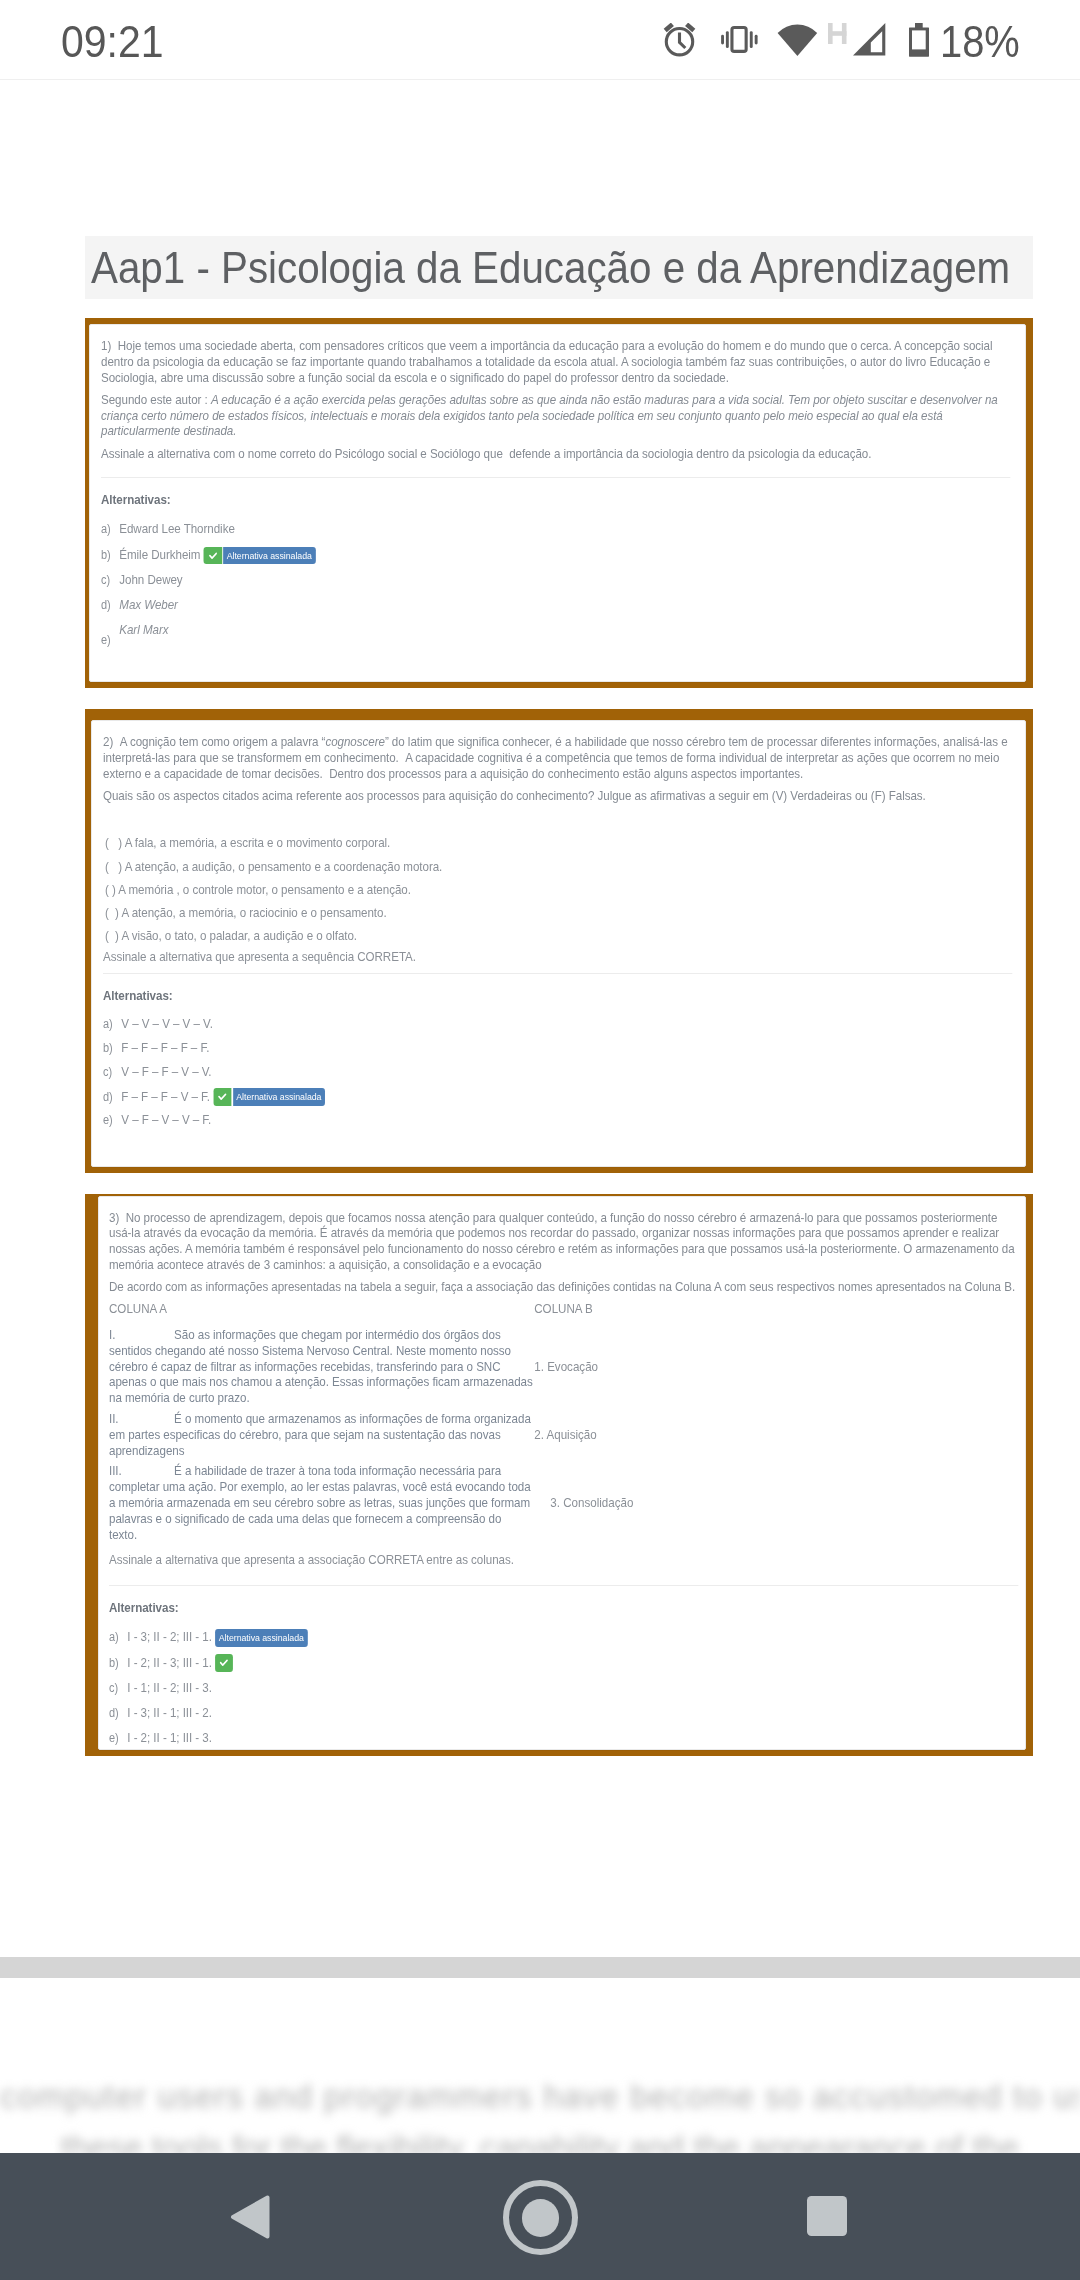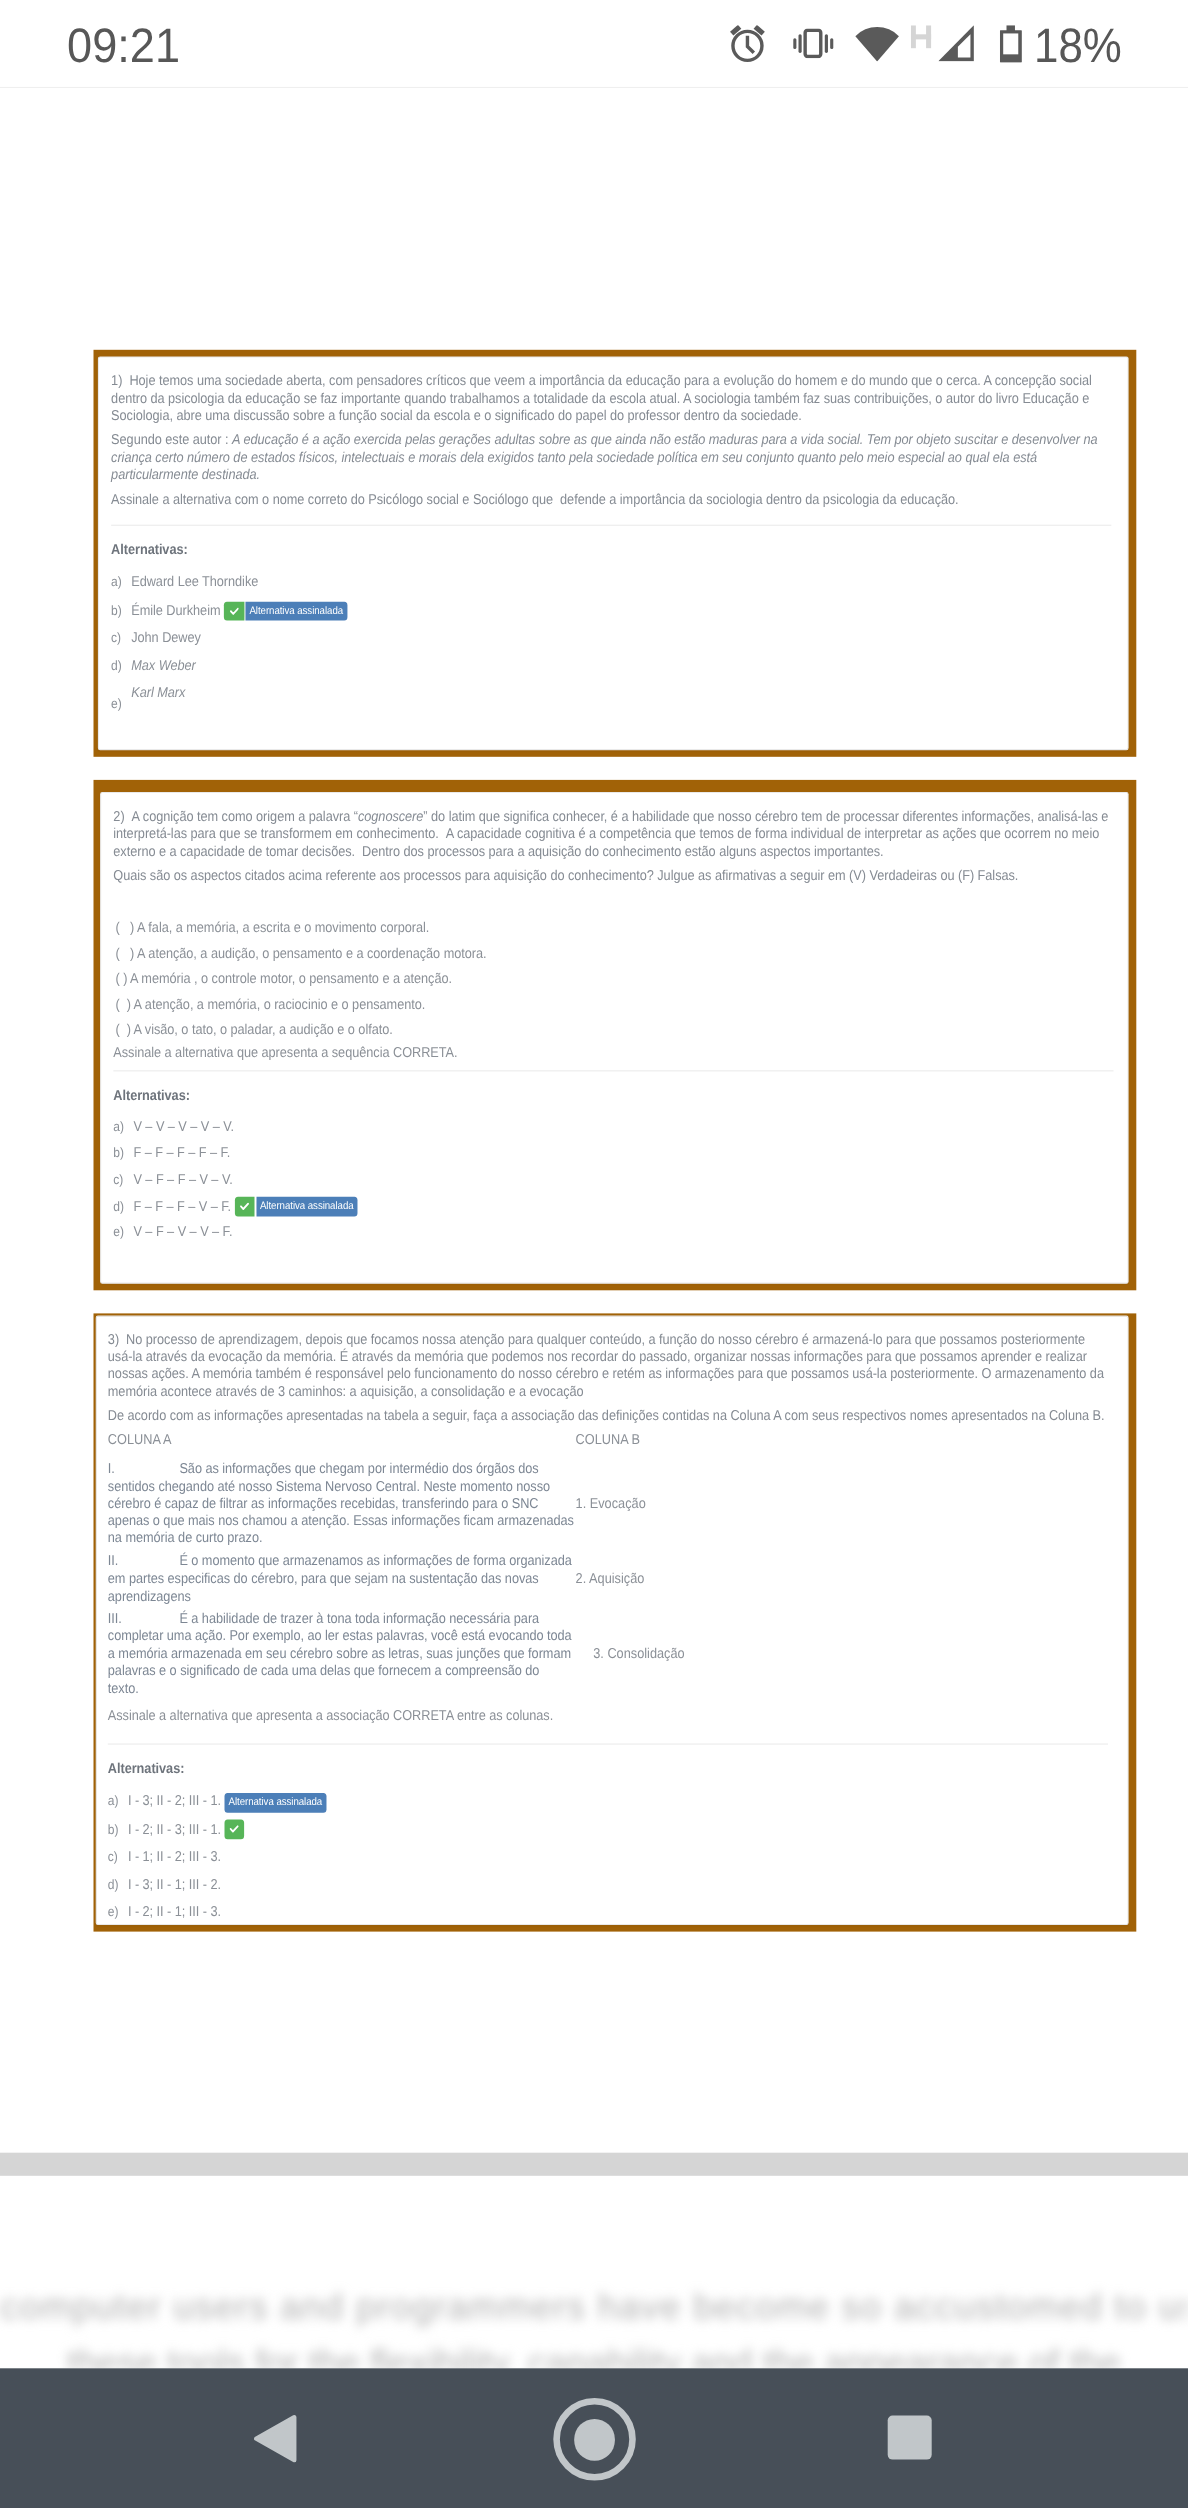--- a/index.html
+++ b/index.html
@@ -137,20 +137,23 @@
     <svg class="sicon" style="left:909.1px;top:22.9px;width:20px;height:34px" viewBox="0 0 20 34">
       <path d="M6.0 0 H13.7 V4.4 H19.5 A0.8 0.8 0 0 1 20 5.2 V33.3 A0.8 0.8 0 0 1 19.5 33.8 H0.5 A0.8 0.8 0 0 1 0 33.3 V5.2 A0.8 0.8 0 0 1 0.5 4.4 H6.0 Z" fill="#5a5a5a"></path>
       <rect x="3.0" y="7.4" width="13.7" height="19" fill="#ffffff"></rect>
     </svg>
 
     <span class="batt-pct">18%</span>
     <div class="status-sep"></div>
   </div>
 
   <div class="doc">
+    <div class="title-box">
+      <div class="title-text">Aap1 - Psicologia da Educação e da Aprendizagem</div>
+    </div>
     <div id="questions">
         <div class="qwrap" style="top: 237.9px; height: 370.4px;">
           <div class="qcard q1" style="top:6.2px;left:4.4px;">
             <div class="qbody">
               <p class="p"><span class="q-num">1)</span>&nbsp;&nbsp;Hoje temos uma sociedade aberta, com pensadores críticos que veem a importância da educação para a evolução do homem e do mundo que o cerca. A concepção social dentro da psicologia da educação se faz importante quando trabalhamos a totalidade da escola atual. A sociologia também faz suas contribuições, o autor do livro Educação e Sociologia, abre uma discussão sobre a função social da escola e o significado do papel do professor dentro da sociedade.</p>
               <p class="p">Segundo este autor : <span class="it">A educação é a ação exercida pelas gerações adultas sobre as que ainda não estão maduras para a vida social. Tem por objeto suscitar e desenvolver na criança certo número de estados físicos, intelectuais e morais dela exigidos tanto pela sociedade política em seu conjunto quanto pelo meio especial ao qual ela está particularmente destinada.</span></p>
               <p class="p">Assinale a alternativa com o nome correto do Psicólogo social e Sociólogo que &nbsp;defende a importância da sociologia dentro da psicologia da educação.</p>
               <hr class="hr">
               <div class="alt-head">Alternativas:</div>
               <div class="alt">
@@ -224,21 +227,21 @@
                 </span>
               </div>
               <div class="alt">
                 <span class="let">e)</span>
                 <span class="txt">V – F – V – V – F.</span>
               </div>
             </div>
           </div>
         </div>
         <div class="qwrap" style="top: 1113.6px; height: 562.5px;">
-          <div class="qcard q3" style="top:2.2px;left:2px;">
+          <div class="qcard q3" style="top:2.2px;left:13px;">
             <div class="qbody">
               <p class="p"><span class="q-num">3)</span>&nbsp;&nbsp;No processo de aprendizagem, depois que focamos nossa atenção para qualquer conteúdo, a função do nosso cérebro é armazená‑lo para que possamos posteriormente usá‑la através da evocação da memória. É através da memória que podemos nos recordar do passado, organizar nossas informações para que possamos aprender e realizar nossas ações. A memória também é responsável pelo funcionamento do nosso cérebro e retém as informações para que possamos usá‑la posteriormente. O armazenamento da memória acontece através de 3 caminhos: a aquisição, a consolidação e a evocação</p>
               <p class="p">De acordo com as informações apresentadas na tabela a seguir, faça a associação das definições contidas na Coluna A com seus respectivos nomes apresentados na Coluna B.</p>
               <div class="colhead">
                 <span class="ca">COLUNA A</span>
                 <span class="cb">COLUNA B</span>
               </div>
               <div class="crow">
                 <div class="cdef" style="width:478px;"><span class="rn">I.</span>São as informações que chegam por intermédio dos órgãos dos sentidos chegando até nosso Sistema Nervoso Central. Neste momento nosso cérebro é capaz de filtrar as informações recebidas, transferindo para o SNC apenas o que mais nos chamou a atenção. Essas informações ficam armazenadas na memória de curto prazo.</div>
                 <span class="cb" style="left:477px;top:31.7px;">1. Evocação</span>

